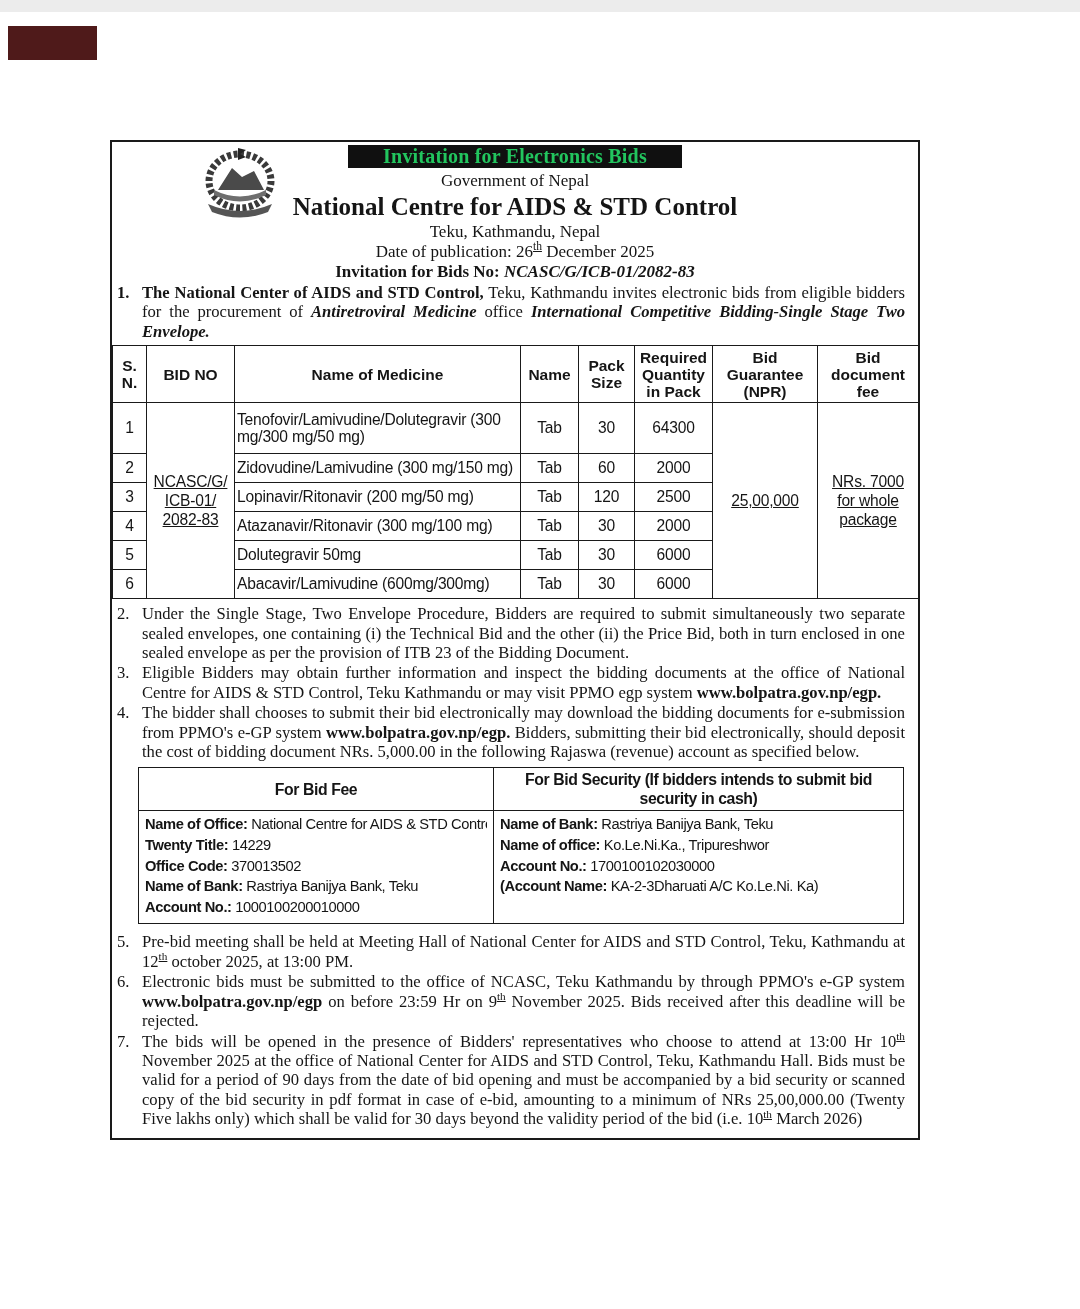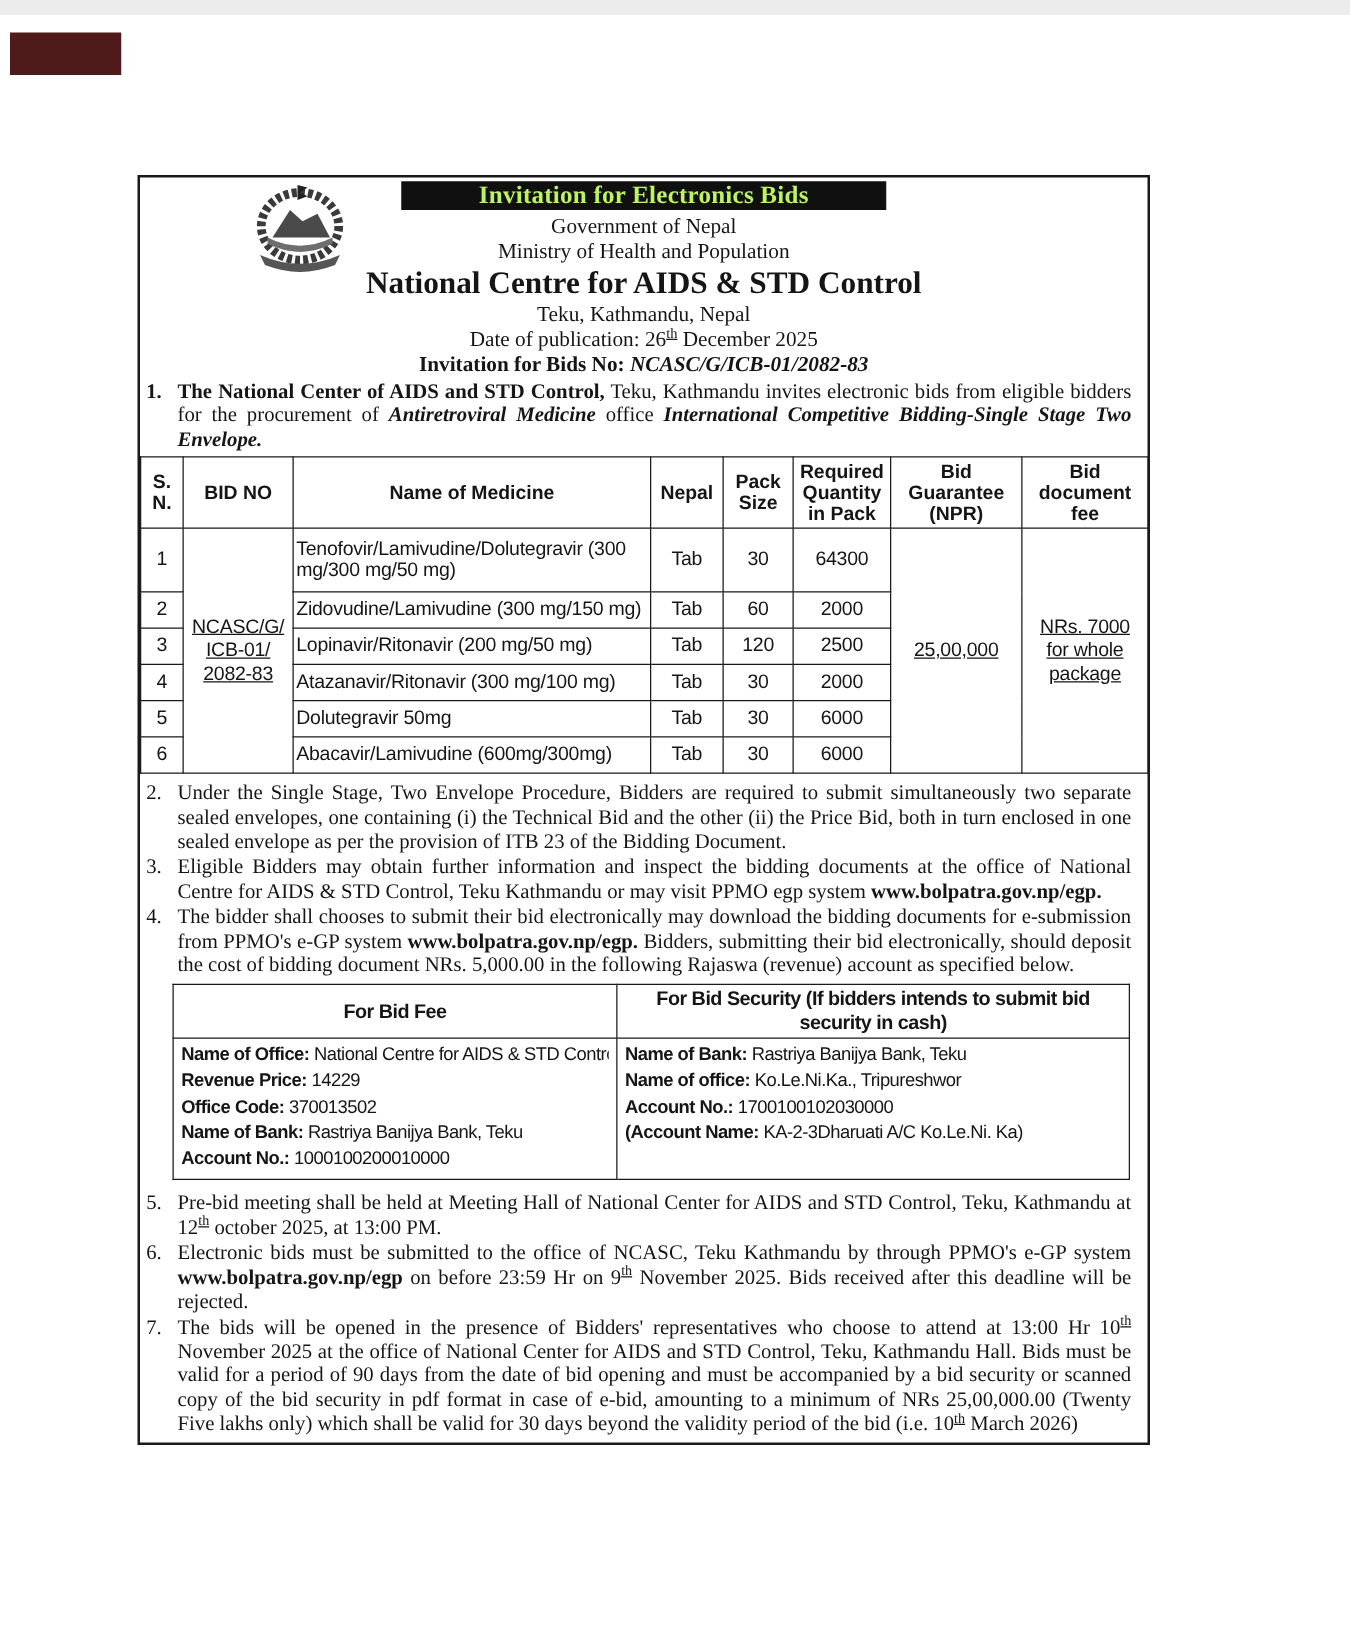--- a/index.html
+++ b/index.html
@@ -10,21 +10,21 @@
   .top-band{position:absolute;top:0;left:0;width:1080px;height:12px;background:#ececec;}
   .corner-mark{position:absolute;top:26px;left:8px;width:89px;height:34px;background:#4f1a1a;}
   .doc{
     position:absolute;left:110px;top:140px;width:806px;min-height:996px;
     border:2px solid #1a1a1a;background:#fff;box-sizing:content-box;
   }
   
   .doc-header{position:relative;text-align:center;padding-top:2px;}
   .emblem{position:absolute;left:76px;top:4px;width:104px;height:74px;}
   .banner{
-    margin:1px auto 3px;width:388px;height:23px;background:#101010;color:#bef264;
+    margin:1px auto 3px;width:334px;height:23px;background:#101010;color:#22c55e;
     font-weight:bold;font-size:20px;line-height:23px;letter-spacing:.2px;
   }
   .h-line{font-size:17px;line-height:20px;}
   .h-centre{font-size:25px;font-weight:bold;line-height:28px;margin:2px 0 1px;}
   .h-bold{font-weight:bold;}
   sup{font-size:.68em;line-height:0;vertical-align:super;text-decoration:underline;margin-top:43px;}
   .b{font-weight:bold;}
   .i{font-style:italic;}
   
   .item{display:flex;padding:0 13px 0 5px;font-size:16.6px;line-height:19.4px;margin-top:1px;}
@@ -65,21 +65,20 @@
   <div class="doc-header">
     <svg class="emblem" viewBox="0 0 104 74" aria-hidden="true">
       <ellipse cx="52" cy="35" rx="31" ry="27" fill="none" stroke="#3a3a3a" stroke-width="7" stroke-dasharray="4 2.5"></ellipse>
       <polygon points="50,2 50,14 58,11 52,8 58,4" fill="#222"></polygon>
       <polygon points="30,44 44,22 54,31 66,25 76,44" fill="#4a4a4a"></polygon>
       <path d="M26,44 Q52,57 78,44 L78,49 Q52,62 26,49 Z" fill="#6e6e6e"></path>
       <path d="M20,58 Q52,72 84,58 L80,66 Q52,77 24,66 Z" fill="#555"></path>
     </svg>
     <div class="banner">Invitation for Electronics Bids</div>
     <div class="h-line">Government of Nepal</div>
-    <div class="h-line">Ministry of Health and Population</div>
     <div class="h-centre">National Centre for AIDS &amp; STD Control</div>
     <div class="h-line">Teku, Kathmandu, Nepal</div>
     <div class="h-line"><span>Date of publication: 26</span><sup>th</sup><span> December 2025</span></div>
     <div class="h-line h-bold"><span class="b">Invitation for Bids No: </span><span class="b i">NCASC/G/ICB-01/2082-83</span></div>
   </div>
 
   <div class="item">
     <span class="num nb">1.</span>
     <span class="txt"><span class="b">The National Center of AIDS and STD Control,</span><span> Teku, Kathmandu invites electronic bids from eligible bidders for the procurement of </span><span class="b i">Antiretroviral Medicine</span><span> office </span><span class="b i">International Competitive Bidding-Single Stage Two Envelope.</span></span>
   </div>
@@ -94,21 +93,21 @@
         <col style="width:78px">
         <col style="width:105px">
         <col style="width:101px">
     </colgroup>
     <thead>
       <tr>
         <th style="white-space: pre-line;">S.
 N.</th>
         <th>BID NO</th>
         <th>Name of Medicine</th>
-        <th>Nepal</th>
+        <th>Name</th>
         <th style="white-space: pre-line;">Pack
 Size</th>
         <th style="white-space: pre-line;">Required
 Quantity
 in Pack</th>
         <th style="white-space: pre-line;">Bid
 Guarantee
 (NPR)</th>
         <th style="white-space: pre-line;">Bid
 document
@@ -189,21 +188,21 @@
     <thead>
       <tr>
         <th>For Bid Fee</th>
         <th>For Bid Security (If bidders intends to submit bid security in cash)</th>
       </tr>
     </thead>
     <tbody>
       <tr>
         <td>
           <div class="fee-line"><span class="b">Name of Office:</span><span> National Centre for AIDS &amp; STD Control</span></div>
-          <div class="fee-line"><span class="b">Revenue Price:</span><span> 14229</span></div>
+          <div class="fee-line"><span class="b">Twenty Title:</span><span> 14229</span></div>
           <div class="fee-line"><span class="b">Office Code:</span><span> 370013502</span></div>
           <div class="fee-line"><span class="b">Name of Bank:</span><span> Rastriya Banijya Bank, Teku</span></div>
           <div class="fee-line"><span class="b">Account No.:</span><span> 1000100200010000</span></div>
         </td>
         <td>
           <div class="fee-line"><span class="b">Name of Bank:</span><span> Rastriya Banijya Bank, Teku</span></div>
           <div class="fee-line"><span class="b">Name of office:</span><span> Ko.Le.Ni.Ka., Tripureshwor</span></div>
           <div class="fee-line"><span class="b">Account No.:</span><span> 1700100102030000</span></div>
           <div class="fee-line"><span class="b">(Account Name:</span><span> KA-2-3Dharuati A/C Ko.Le.Ni. Ka)</span></div>
         </td>

